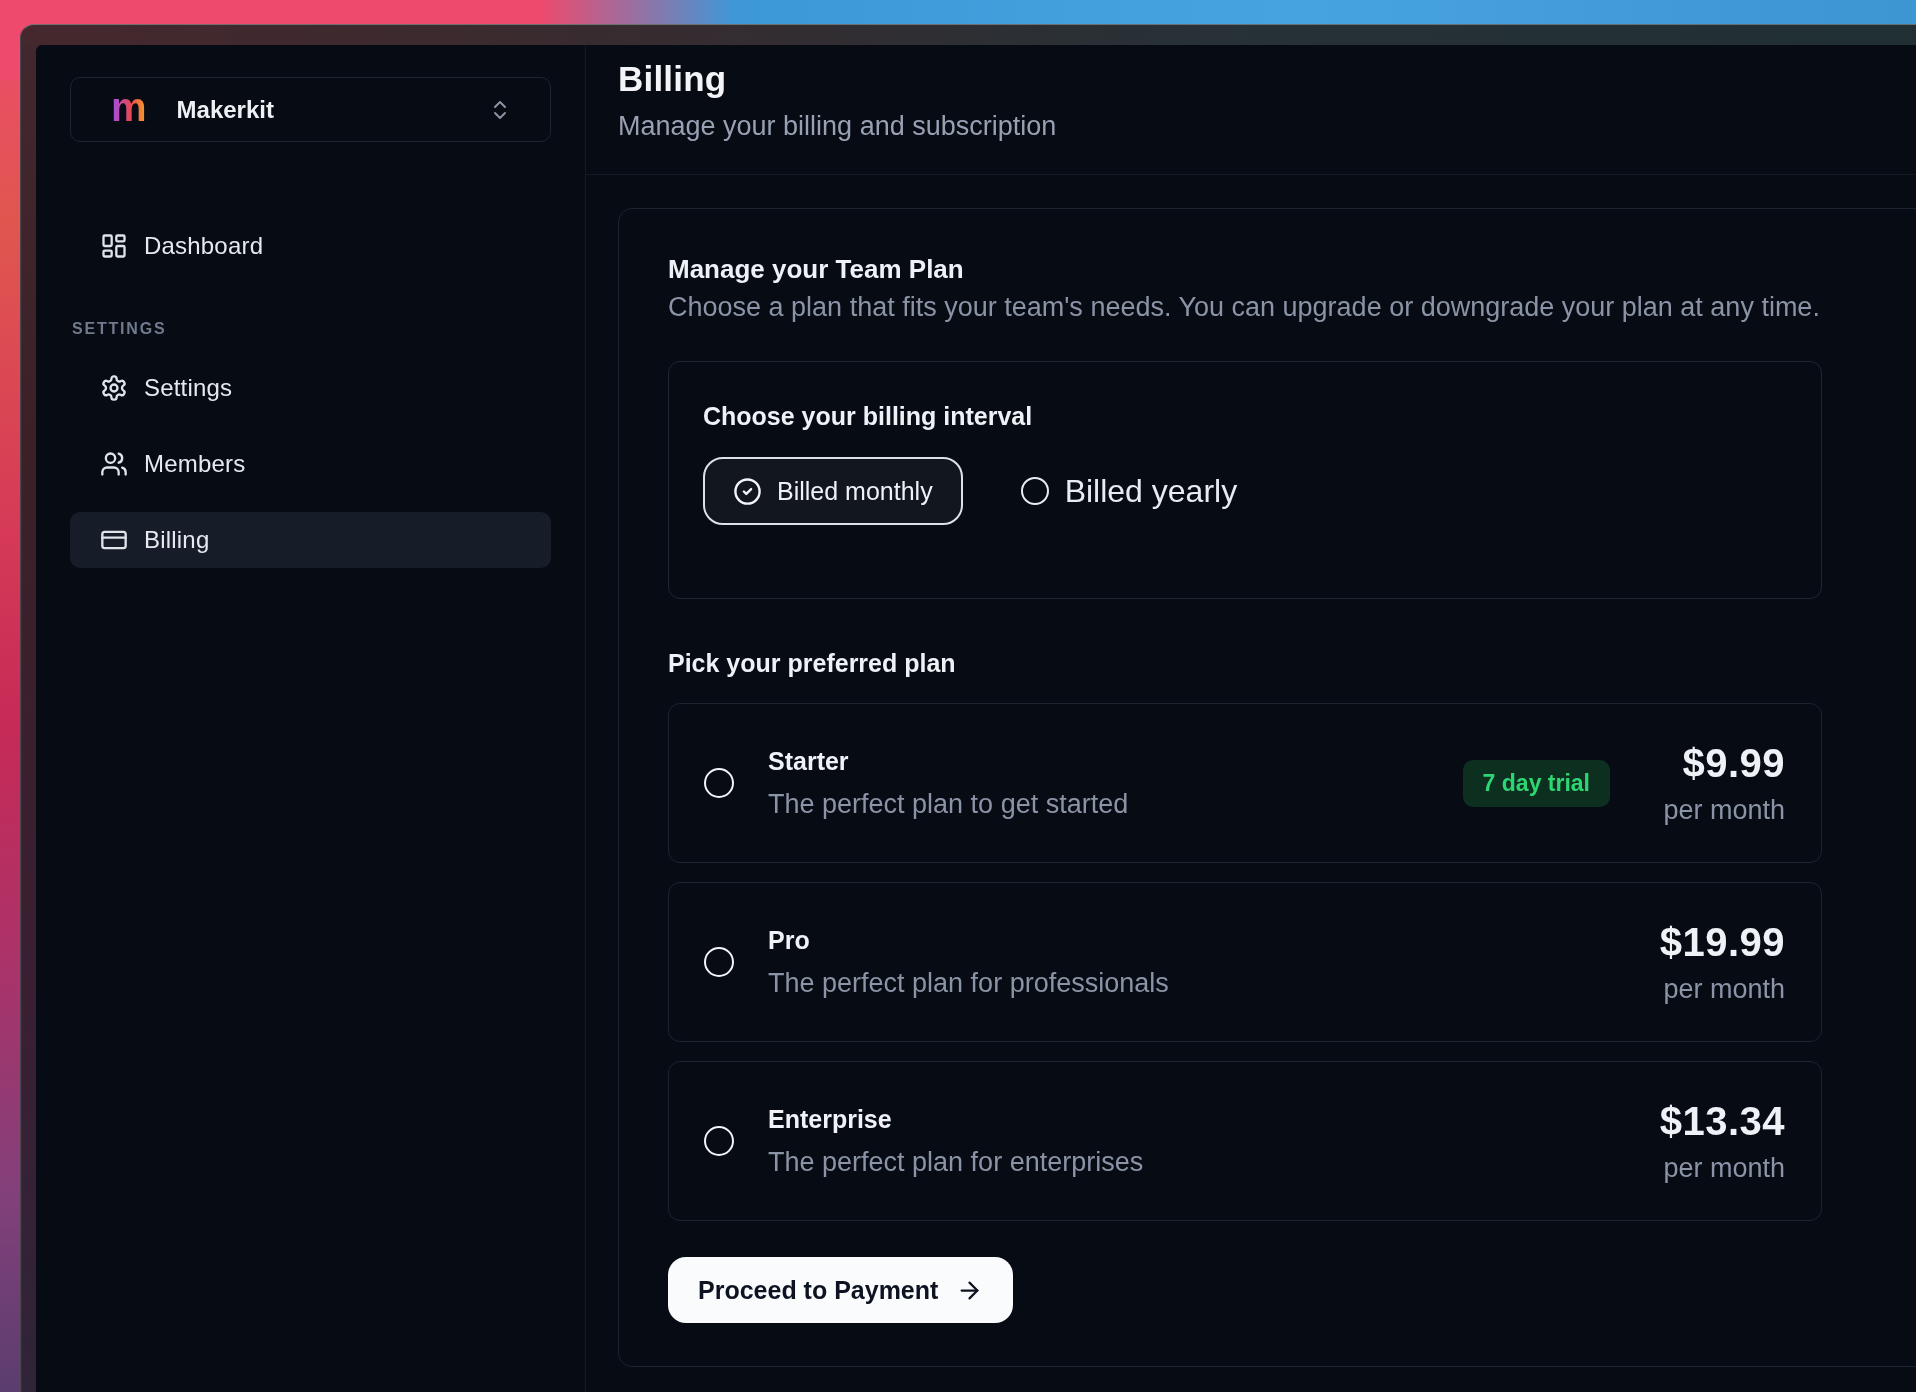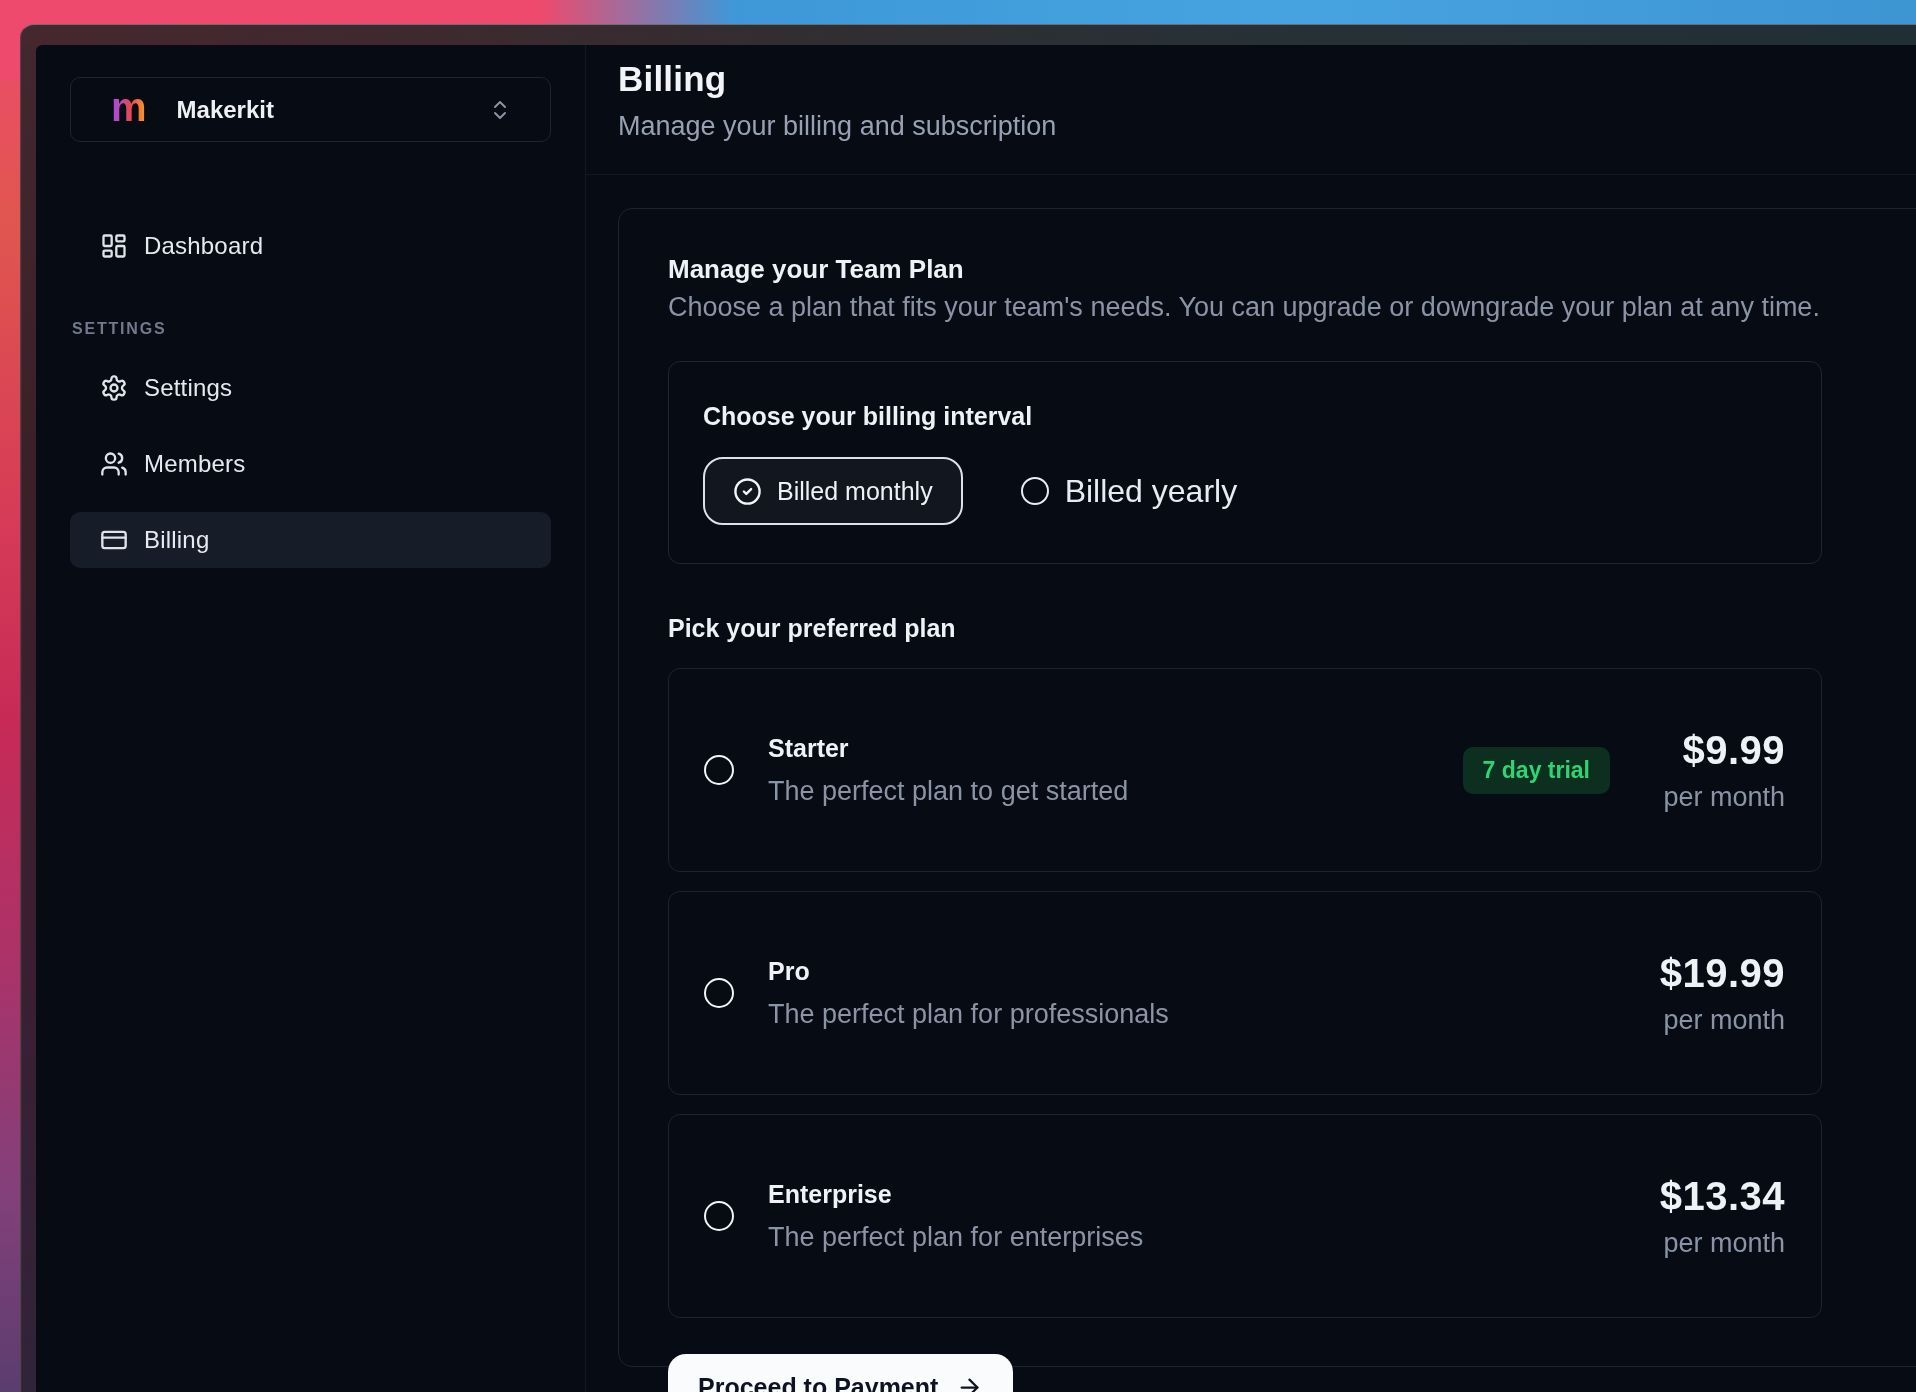--- a/index.html
+++ b/index.html
@@ -73,42 +73,42 @@
   .page-title { font-size:35px; font-weight:700; color:#f2f4f8; letter-spacing:0.2px; }
   .page-subtitle { font-size:27px; color:#98a1b3; margin-top:12px; }
   .content { padding:33px 0 0 32px; }
   .card {
     border:1px solid #1c2431; border-radius:14px; height:1159px;
     margin-right:-44px; padding:45px 60px 0 49px;
   }
   .card-title { font-size:26px; font-weight:700; color:#eef1f6; }
   .card-desc { font-size:27px; color:#8b94a6; margin-top:7px; white-space:nowrap; }
   .interval-box {
-    margin-top:38px; width:1154px; height:203px;
+    margin-top:38px; width:1154px; height:238px;
     border:1px solid #1e2634; border-radius:12px; padding:40px 10px 0 34px;
   }
   .interval-label { font-size:25px; font-weight:600; color:#eef1f6; }
   .interval-options { display:flex; align-items:center; margin-top:26px; }
   .pill {
     display:inline-flex; align-items:center; gap:15px; height:68px;
     border:2px solid #dde2e9; border-radius:20px; padding:0 28px;
     background:#11161f; cursor:pointer;
   }
   .pill .icon { width:29px; height:29px; color:#f2f4f8; }
   .pill .lbl { font-size:25px; font-weight:500; color:#eef1f6; }
   .radio-option { display:flex; align-items:center; gap:16px; margin-left:58px; cursor:pointer; }
   .radio-circle {
     width:28px; height:28px; border:2.5px solid #e8ecf2; border-radius:50%;
     background:transparent; flex:none;
   }
   .radio-option .lbl { font-size:32px; color:#e8ecf2; }
   .plans-label { margin-top:50px; font-size:25px; font-weight:600; color:#eef1f6; }
   .plans { margin-top:25px; width:1154px; display:flex; flex-direction:column; gap:19px; }
   .plan-row {
-    height:204px; border:1px solid #1c2431; border-radius:12px;
+    height:160px; border:1px solid #1c2431; border-radius:12px;
     display:flex; align-items:center; padding:0 36px 0 35px; cursor:pointer;
   }
   .plan-radio { width:30px; height:30px; border:2.5px solid #f2f4f8; border-radius:50%; flex:none; }
   .plan-info { margin-left:34px; }
   .plan-name { font-size:25px; font-weight:700; color:#f0f2f7; }
   .plan-desc { font-size:27px; color:#8b94a6; margin-top:13px; }
   .plan-right { margin-left:auto; display:flex; align-items:center; }
   .trial-badge {
     background:#0d2f20; color:#2ed573; font-size:23px; font-weight:700;
     border-radius:10px; padding:10px 20px; margin-right:40px;

